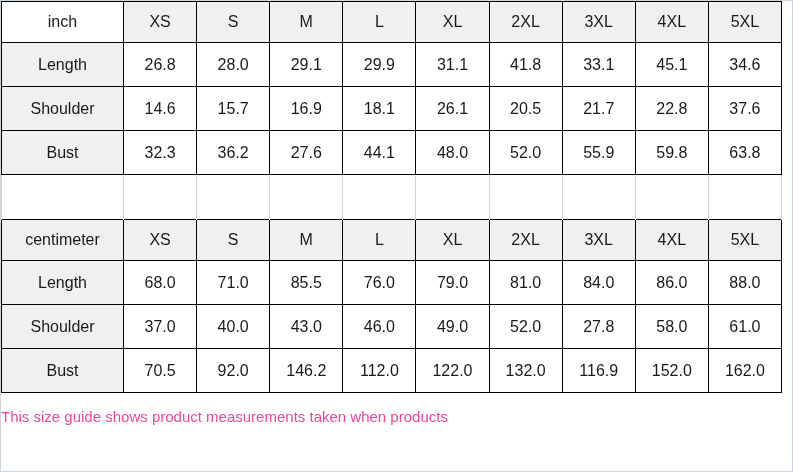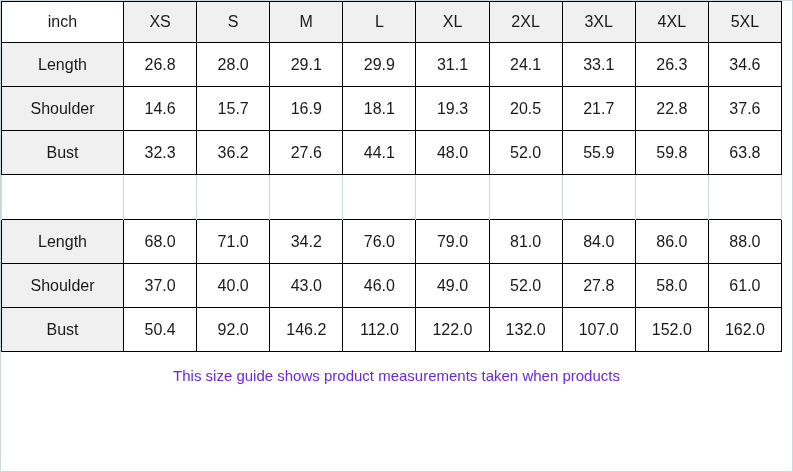--- a/index.html
+++ b/index.html
@@ -41,24 +41,24 @@
   tr.data-row td.label-cell { background: var(--label-bg, #f0f0f0); }
   tr.gap-row td {
     height: 44px;
     border: none;
     border-left: 1px solid var(--container-border, #ccd6e0);
     border-right: 1px solid var(--container-border, #ccd6e0);
     background: #ffffff;
   }
   .footer-note {
     margin-top: 13px;
-    text-align: center;
+    text-align: left;
     font-size: 15px;
     line-height: 21px;
-    color: #6d28d9;
+    color: #ec4899;
   }
 </style>
 </head>
 <body>
 
 <div class="widget">
   <table class="size-table">
     <colgroup>
         <col class="first-col">
         <col>
@@ -84,32 +84,32 @@
           <td>4XL</td>
           <td>5XL</td>
         </tr>
         <tr class="data-row">
           <td class="label-cell">Length</td>
           <td>26.8</td>
           <td>28.0</td>
           <td>29.1</td>
           <td>29.9</td>
           <td>31.1</td>
-          <td>24.1</td>
+          <td>41.8</td>
           <td>33.1</td>
-          <td>26.3</td>
+          <td>45.1</td>
           <td>34.6</td>
         </tr>
         <tr class="data-row">
           <td class="label-cell">Shoulder</td>
           <td>14.6</td>
           <td>15.7</td>
           <td>16.9</td>
           <td>18.1</td>
-          <td>19.3</td>
+          <td>26.1</td>
           <td>20.5</td>
           <td>21.7</td>
           <td>22.8</td>
           <td>37.6</td>
         </tr>
         <tr class="data-row">
           <td class="label-cell">Bust</td>
           <td>32.3</td>
           <td>36.2</td>
           <td>27.6</td>
@@ -125,25 +125,37 @@
           <td></td>
           <td></td>
           <td></td>
           <td></td>
           <td></td>
           <td></td>
           <td></td>
           <td></td>
           <td></td>
         </tr>
+        <tr class="header-row">
+          <td class="unit-cm">centimeter</td>
+          <td>XS</td>
+          <td>S</td>
+          <td>M</td>
+          <td>L</td>
+          <td>XL</td>
+          <td>2XL</td>
+          <td>3XL</td>
+          <td>4XL</td>
+          <td>5XL</td>
+        </tr>
         <tr class="data-row">
           <td class="label-cell">Length</td>
           <td>68.0</td>
           <td>71.0</td>
-          <td>34.2</td>
+          <td>85.5</td>
           <td>76.0</td>
           <td>79.0</td>
           <td>81.0</td>
           <td>84.0</td>
           <td>86.0</td>
           <td>88.0</td>
         </tr>
         <tr class="data-row">
           <td class="label-cell">Shoulder</td>
           <td>37.0</td>
@@ -151,27 +163,27 @@
           <td>43.0</td>
           <td>46.0</td>
           <td>49.0</td>
           <td>52.0</td>
           <td>27.8</td>
           <td>58.0</td>
           <td>61.0</td>
         </tr>
         <tr class="data-row">
           <td class="label-cell">Bust</td>
-          <td>50.4</td>
+          <td>70.5</td>
           <td>92.0</td>
           <td>146.2</td>
           <td>112.0</td>
           <td>122.0</td>
           <td>132.0</td>
-          <td>107.0</td>
+          <td>116.9</td>
           <td>152.0</td>
           <td>162.0</td>
         </tr>
       </tbody>
   </table>
   <div class="footer-note">
     <div>This size guide shows product measurements taken when products</div>
   </div>
 </div>
 

